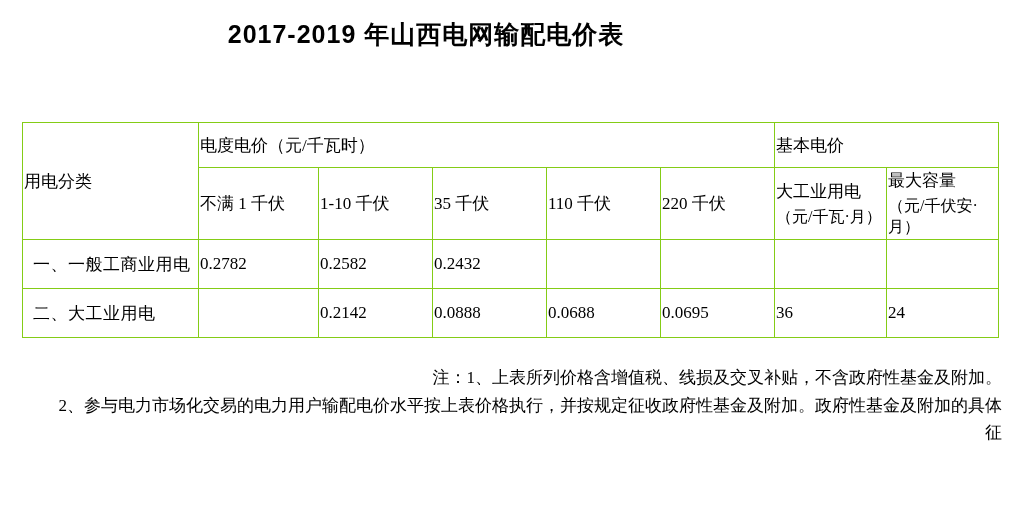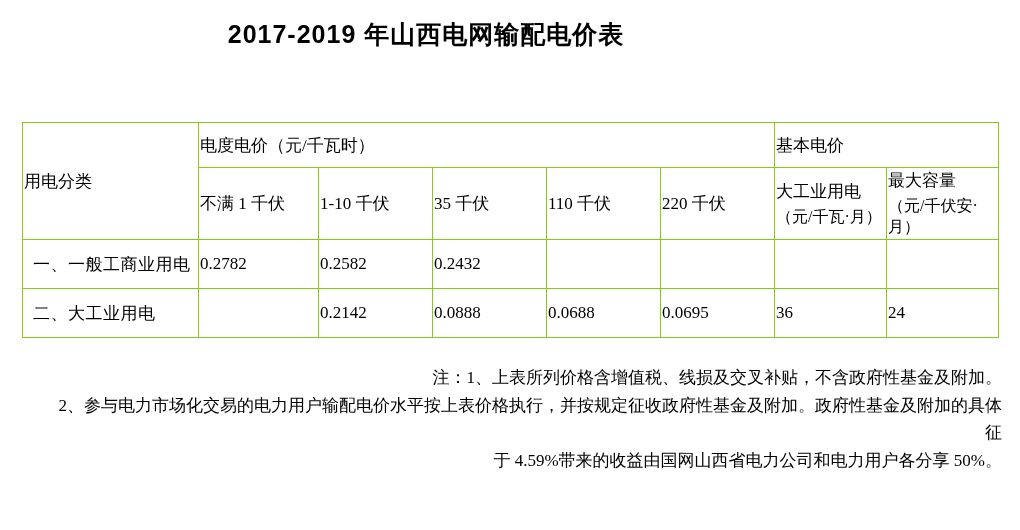--- a/index.html
+++ b/index.html
@@ -161,16 +161,15 @@
           <td>36</td>
           <td>24</td>
         </tr>
       </tbody>
     </table>
   </div>
 
   <div class="notes">
     <div class="note-line">注：1、上表所列价格含增值税、线损及交叉补贴，不含政府性基金及附加。</div>
     <div class="note-line note-indent">2、参与电力市场化交易的电力用户输配电价水平按上表价格执行，并按规定征收政府性基金及附加。政府性基金及附加的具体征</div>
-    <div class="note-line">于 4.59%带来的收益由国网山西省电力公司和电力用户各分享 50%。</div>
   </div>
 
 </div>
 
 </body></html>

